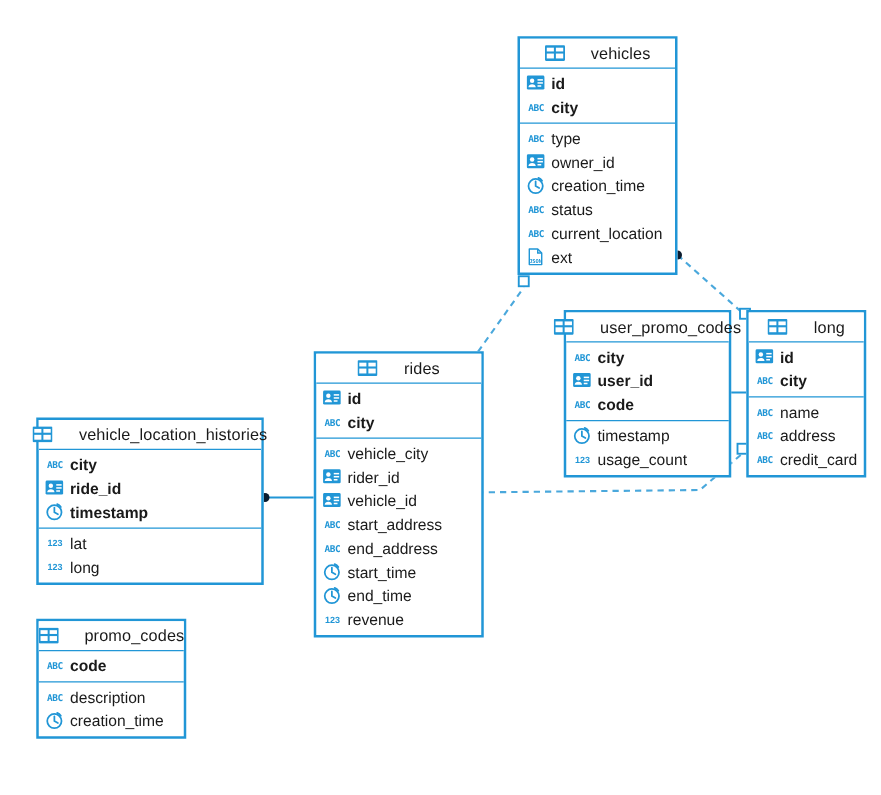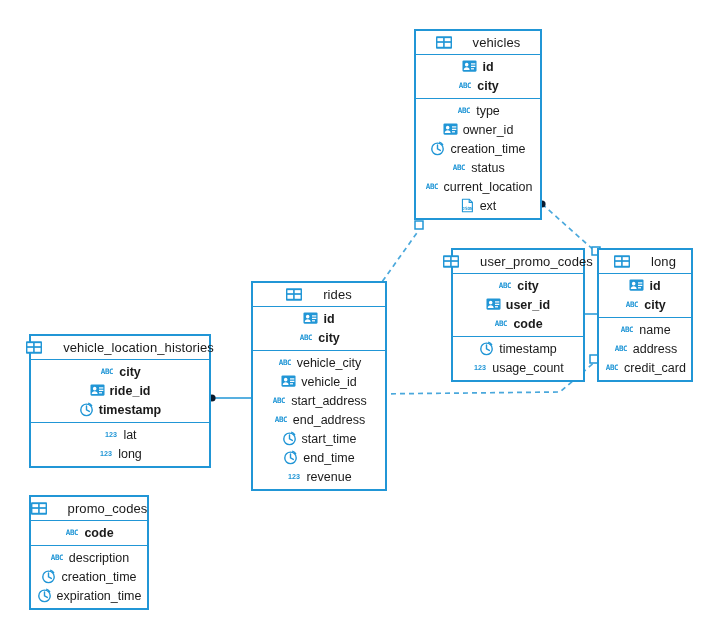--- a/index.html
+++ b/index.html
@@ -58,21 +58,20 @@
   .col-group.pk {
     border-bottom: 1px solid #2196d6;
   }
   .col-row {
     display: flex;
     align-items: center;
     gap: 5px;
     height: 19px;
     padding: 0 5px;
     white-space: nowrap;
-    justify-content: center;
   }
   .col-name {
     font-size: 12.5px;
     color: #1a1a1a;
   }
   .col-row.key .col-name {
     font-weight: bold;
   }
   .ico {
     width: 15px;
@@ -388,20 +387,33 @@
             <span class="ico">
               <svg width="15" height="15" viewBox="0 0 16 16">
                 <rect x="0.5" y="1.5" width="15" height="12" rx="1.2" fill="#2196d6"></rect>
                 <circle cx="5" cy="6" r="1.9" fill="#fff"></circle>
                 <path d="M1.9 11.6c0-1.8 1.4-2.7 3.1-2.7s3.1 0.9 3.1 2.7z" fill="#fff"></path>
                 <rect x="9.6" y="4.6" width="4.6" height="1.3" fill="#fff"></rect>
                 <rect x="9.6" y="7.2" width="4.6" height="1.3" fill="#fff"></rect>
                 <rect x="9.6" y="9.8" width="3.2" height="1.3" fill="#fff"></rect>
               </svg>
             </span>
+            <span class="col-name">rider_id</span>
+          </div>
+          <div class="col-row">
+            <span class="ico">
+              <svg width="15" height="15" viewBox="0 0 16 16">
+                <rect x="0.5" y="1.5" width="15" height="12" rx="1.2" fill="#2196d6"></rect>
+                <circle cx="5" cy="6" r="1.9" fill="#fff"></circle>
+                <path d="M1.9 11.6c0-1.8 1.4-2.7 3.1-2.7s3.1 0.9 3.1 2.7z" fill="#fff"></path>
+                <rect x="9.6" y="4.6" width="4.6" height="1.3" fill="#fff"></rect>
+                <rect x="9.6" y="7.2" width="4.6" height="1.3" fill="#fff"></rect>
+                <rect x="9.6" y="9.8" width="3.2" height="1.3" fill="#fff"></rect>
+              </svg>
+            </span>
             <span class="col-name">vehicle_id</span>
           </div>
           <div class="col-row">
             <span class="ico">
               <svg width="16" height="15" viewBox="0 0 20 13">
                 <text x="10" y="10.2" font-family="DejaVu Sans Mono, monospace" font-size="9.4" font-weight="bold" fill="#2196d6" text-anchor="middle" letter-spacing="-0.4">ABC</text>
               </svg>
             </span>
             <span class="col-name">start_address</span>
           </div>
@@ -543,26 +555,16 @@
           <div class="col-row">
             <span class="ico">
               <svg width="15" height="15" viewBox="0 0 16 16">
                 <circle cx="8" cy="8.4" r="6.1" fill="none" stroke="#2196d6" stroke-width="1.5"></circle>
                 <path d="M8 4.3 V8.4 L11 10.1" fill="none" stroke="#2196d6" stroke-width="1.5" stroke-linecap="round"></path>
                 <path d="M10.4 1.4 a6 6 0 0 1 3.1 2.4" fill="none" stroke="#2196d6" stroke-width="1.5" stroke-linecap="round"></path>
               </svg>
             </span>
             <span class="col-name">creation_time</span>
           </div>
-          <div class="col-row">
-            <span class="ico">
-              <svg width="15" height="15" viewBox="0 0 16 16">
-                <circle cx="8" cy="8.4" r="6.1" fill="none" stroke="#2196d6" stroke-width="1.5"></circle>
-                <path d="M8 4.3 V8.4 L11 10.1" fill="none" stroke="#2196d6" stroke-width="1.5" stroke-linecap="round"></path>
-                <path d="M10.4 1.4 a6 6 0 0 1 3.1 2.4" fill="none" stroke="#2196d6" stroke-width="1.5" stroke-linecap="round"></path>
-              </svg>
-            </span>
-            <span class="col-name">expiration_time</span>
-          </div>
         </div>
       </div>
     </div>
 </div>
 
 </body></html>

